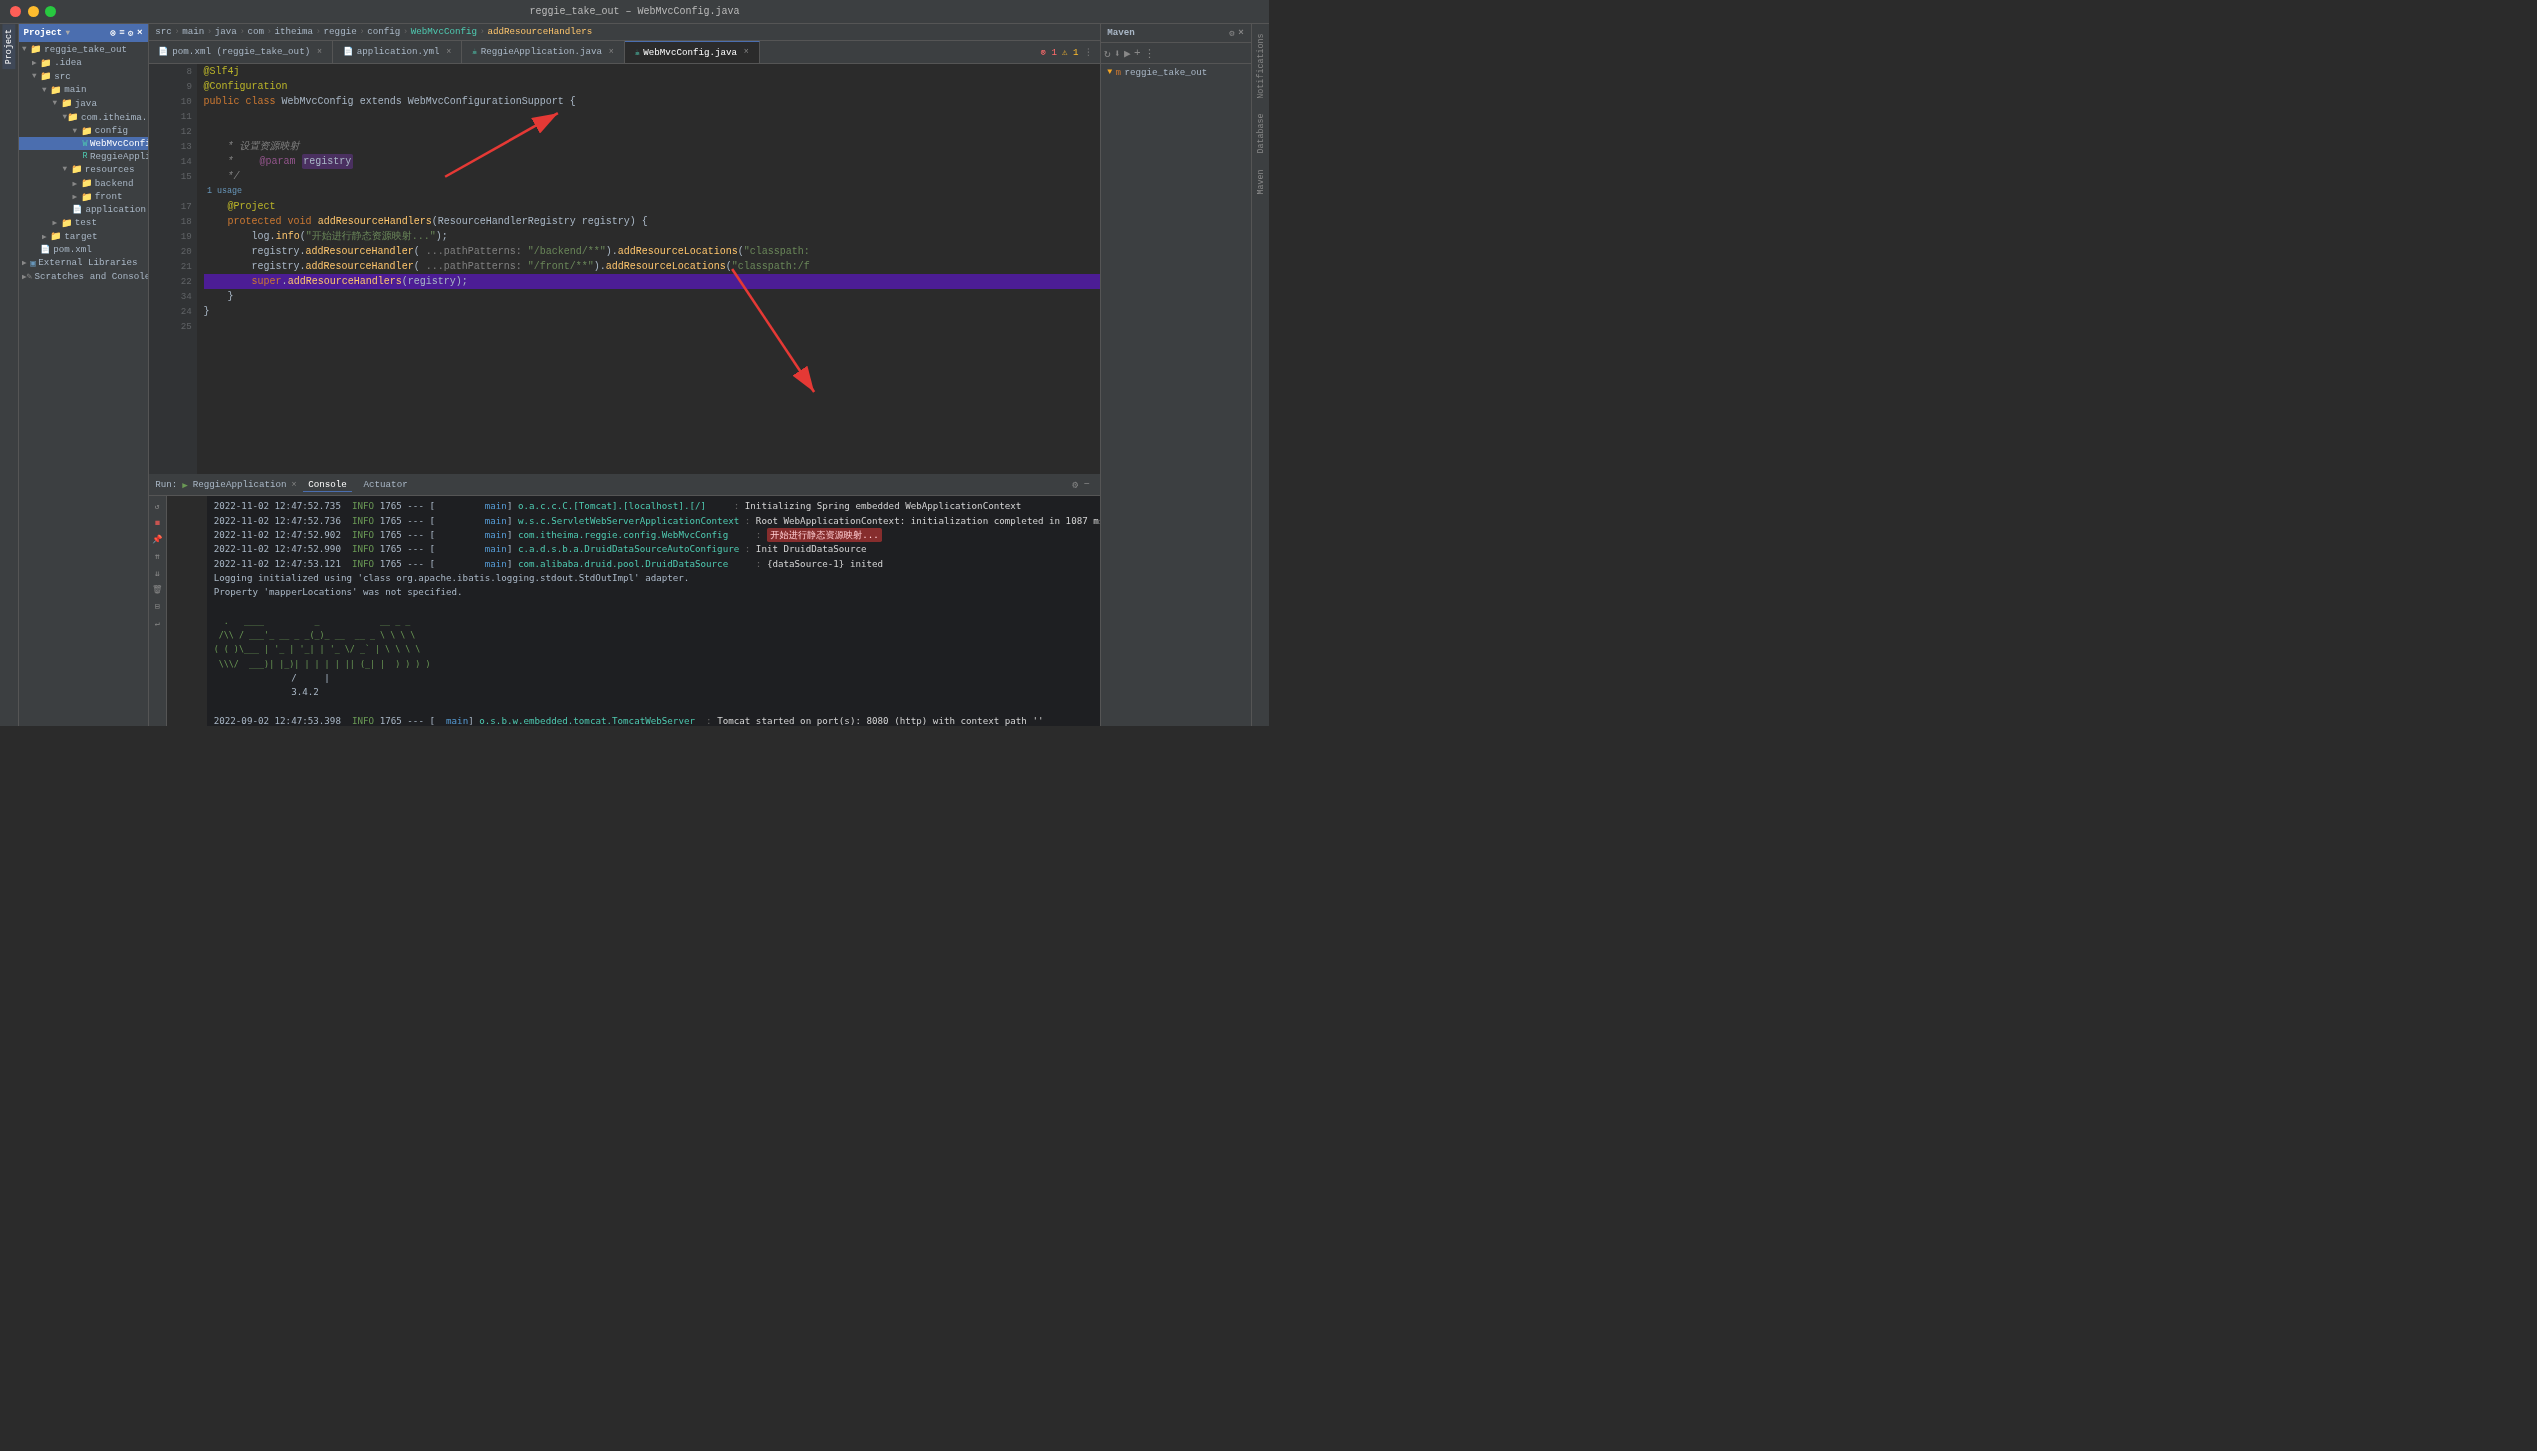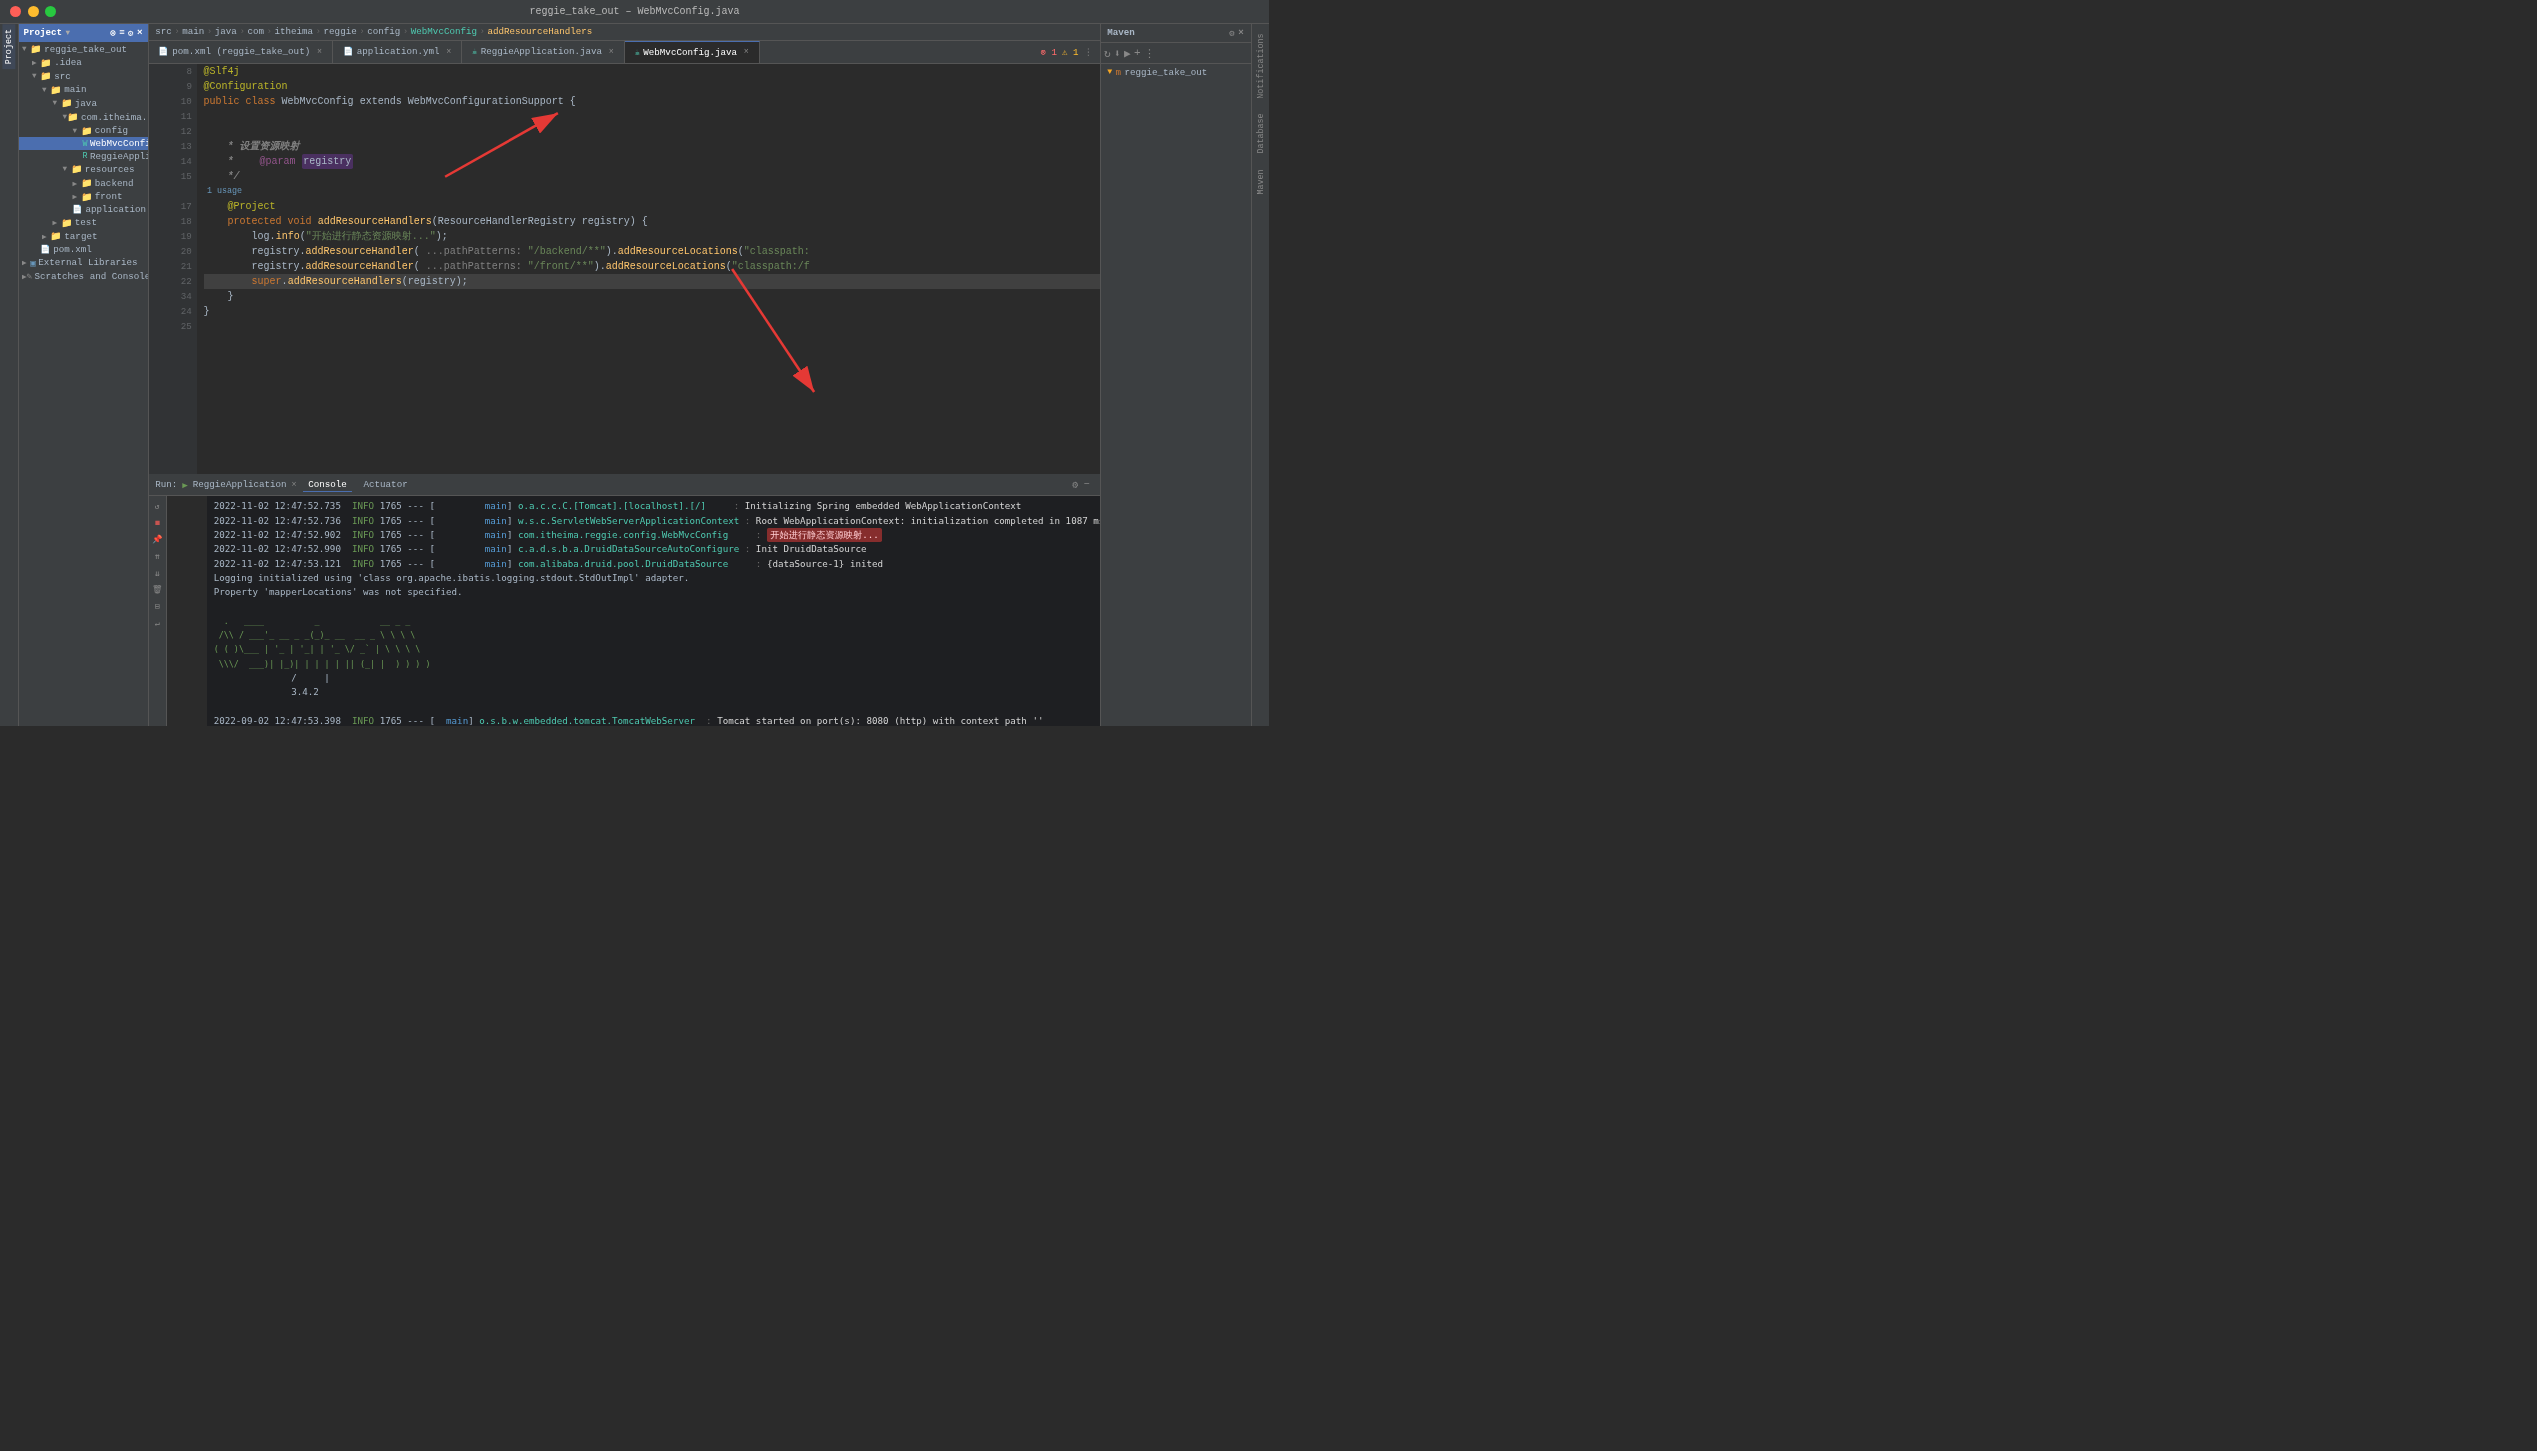--- a/index.html
+++ b/index.html
@@ -179,26 +179,26 @@
       font-size: 10px;
       overflow: hidden;
       position: relative;
     }
     .code-line {
       height: 15px;
       white-space: pre;
       display: flex;
       align-items: center;
     }
-    .code-line.highlighted { background: #404040; text-align: right; }
+    .code-line.highlighted { background: #4c1d95; text-align: right; }
     .kw { color: #cc7832; }
     .cls { color: #a9b7c6; }
     .fn { color: #ffc66d; }
     .str { color: #6a8759; }
-    .com { color: #808080; font-style: italic; font-weight: bold; }
+    .com { color: #808080; font-style: italic; }
     .ann { color: #bbb529; }
     .param-kw { color: #94558d; padding-left: 20px; }
     .plain { color: #a9b7c6; }
 
     
     .right-panel {
       width: 151px;
       background: #3c3f41;
       border-left: 0.8px solid #555;
       display: flex;

